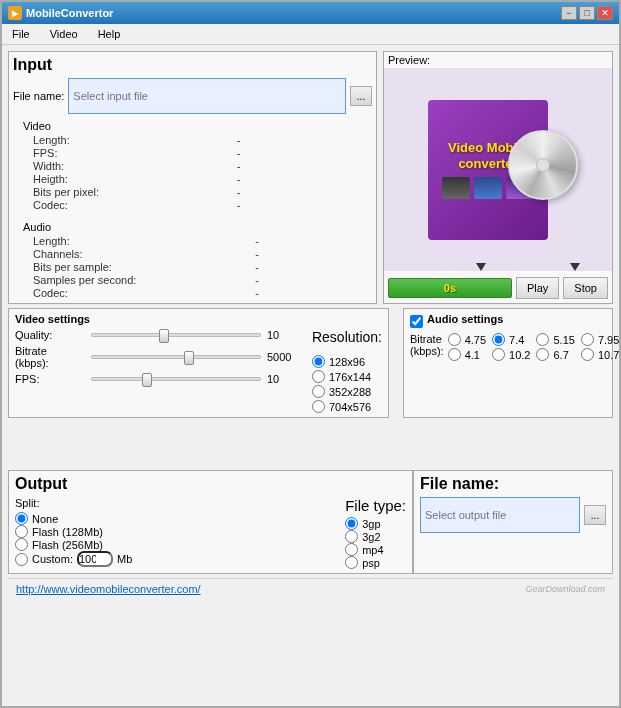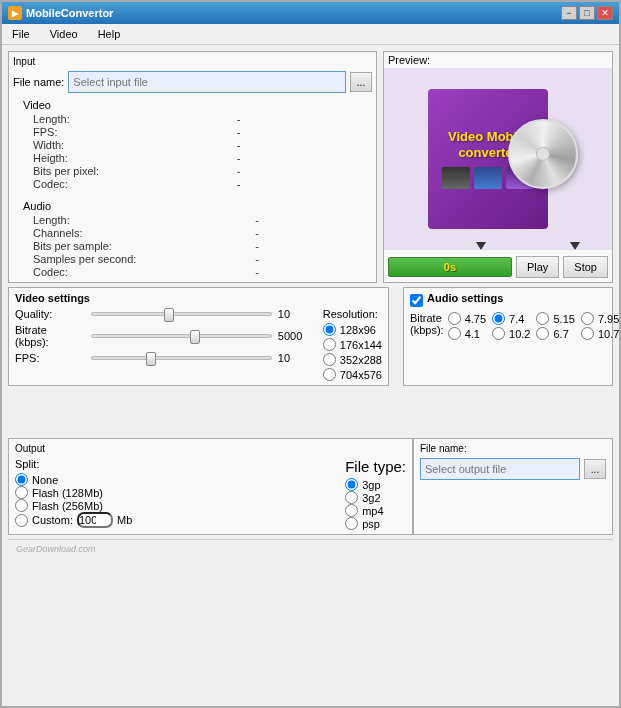--- a/index.html
+++ b/index.html
@@ -85,34 +85,34 @@
       display: flex;
       gap: 6px;
     }
     .input-panel {
       flex: 1;
       border: 1px solid #aaa;
       padding: 4px;
       background: #f8f8f8;
     }
     .section-title {
-      font-weight: normal;
-      font-size: 10px;
+      font-weight: bold;
+      font-size: 16px;
       margin-bottom: 4px;
     }
     .file-row {
       display: flex;
       align-items: center;
       gap: 4px;
       margin-bottom: 6px;
     }
     .file-label { font-size: 11px; }
     .file-input {
       flex: 1;
-      height: 22px;
+      height: 36px;
       border: 1px solid #5b9bd5;
       background: #e8f0ff;
       padding: 1px 4px;
       font-size: 11px;
       color: #333;
       outline: none;
     }
     .browse-btn {
       width: 22px;
       height: 20px;
@@ -526,21 +526,21 @@
             </div>
             <div class="slider-row">
               <span class="slider-label">FPS:</span>
               <div class="slider-track">
                 <div class="slider-thumb" style="left: 30%;"></div>
               </div>
               <span class="slider-value">10</span>
             </div>
           </div>
           <div class="vs-resolution">
-            <div style="font-size:11px; margin-bottom:3px;">Resolution:</div>
+            <div style="font-size:14px; margin-bottom:10px;">Resolution:</div>
             <div class="resolution-group">
               <label class="radio-row">
                 <input type="radio" name="resolution" checked="" style="">
                 <span>128x96</span>
               </label>
               <label class="radio-row">
                 <input type="radio" name="resolution" style="">
                 <span>176x144</span>
               </label>
               <label class="radio-row">
@@ -652,17 +652,18 @@
       <div class="filename-panel">
         <div class="section-title">File name:</div>
         <div class="file-row">
           <input class="file-input" type="text" placeholder="Select output file" style="">
           <button class="browse-btn">...</button>
         </div>
       </div>
     </div>
 
     <div class="bottom-bar">
+      <a class="link">http://www.videomobileconverter.com/</a>
       <span class="watermark">GearDownload.com</span>
     </div>
 
   </div>
 </div>
 
 </body></html>

